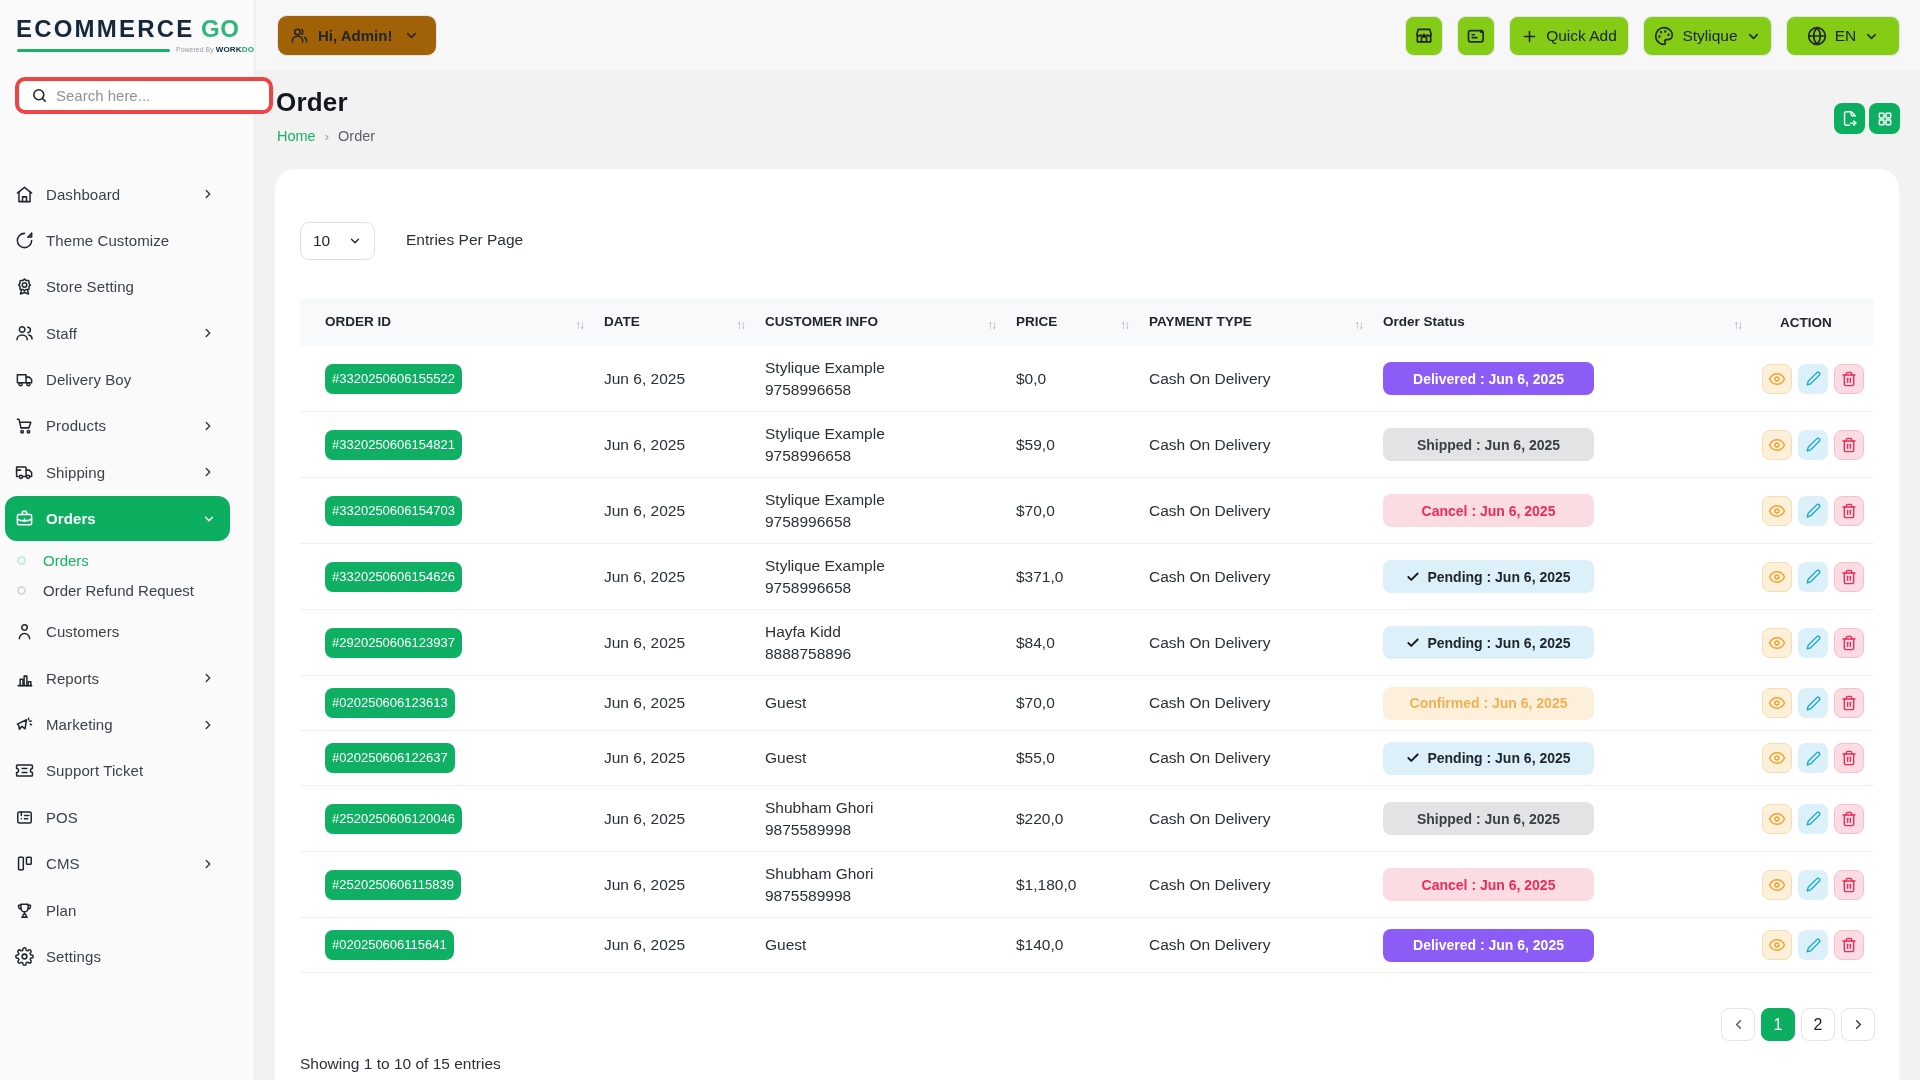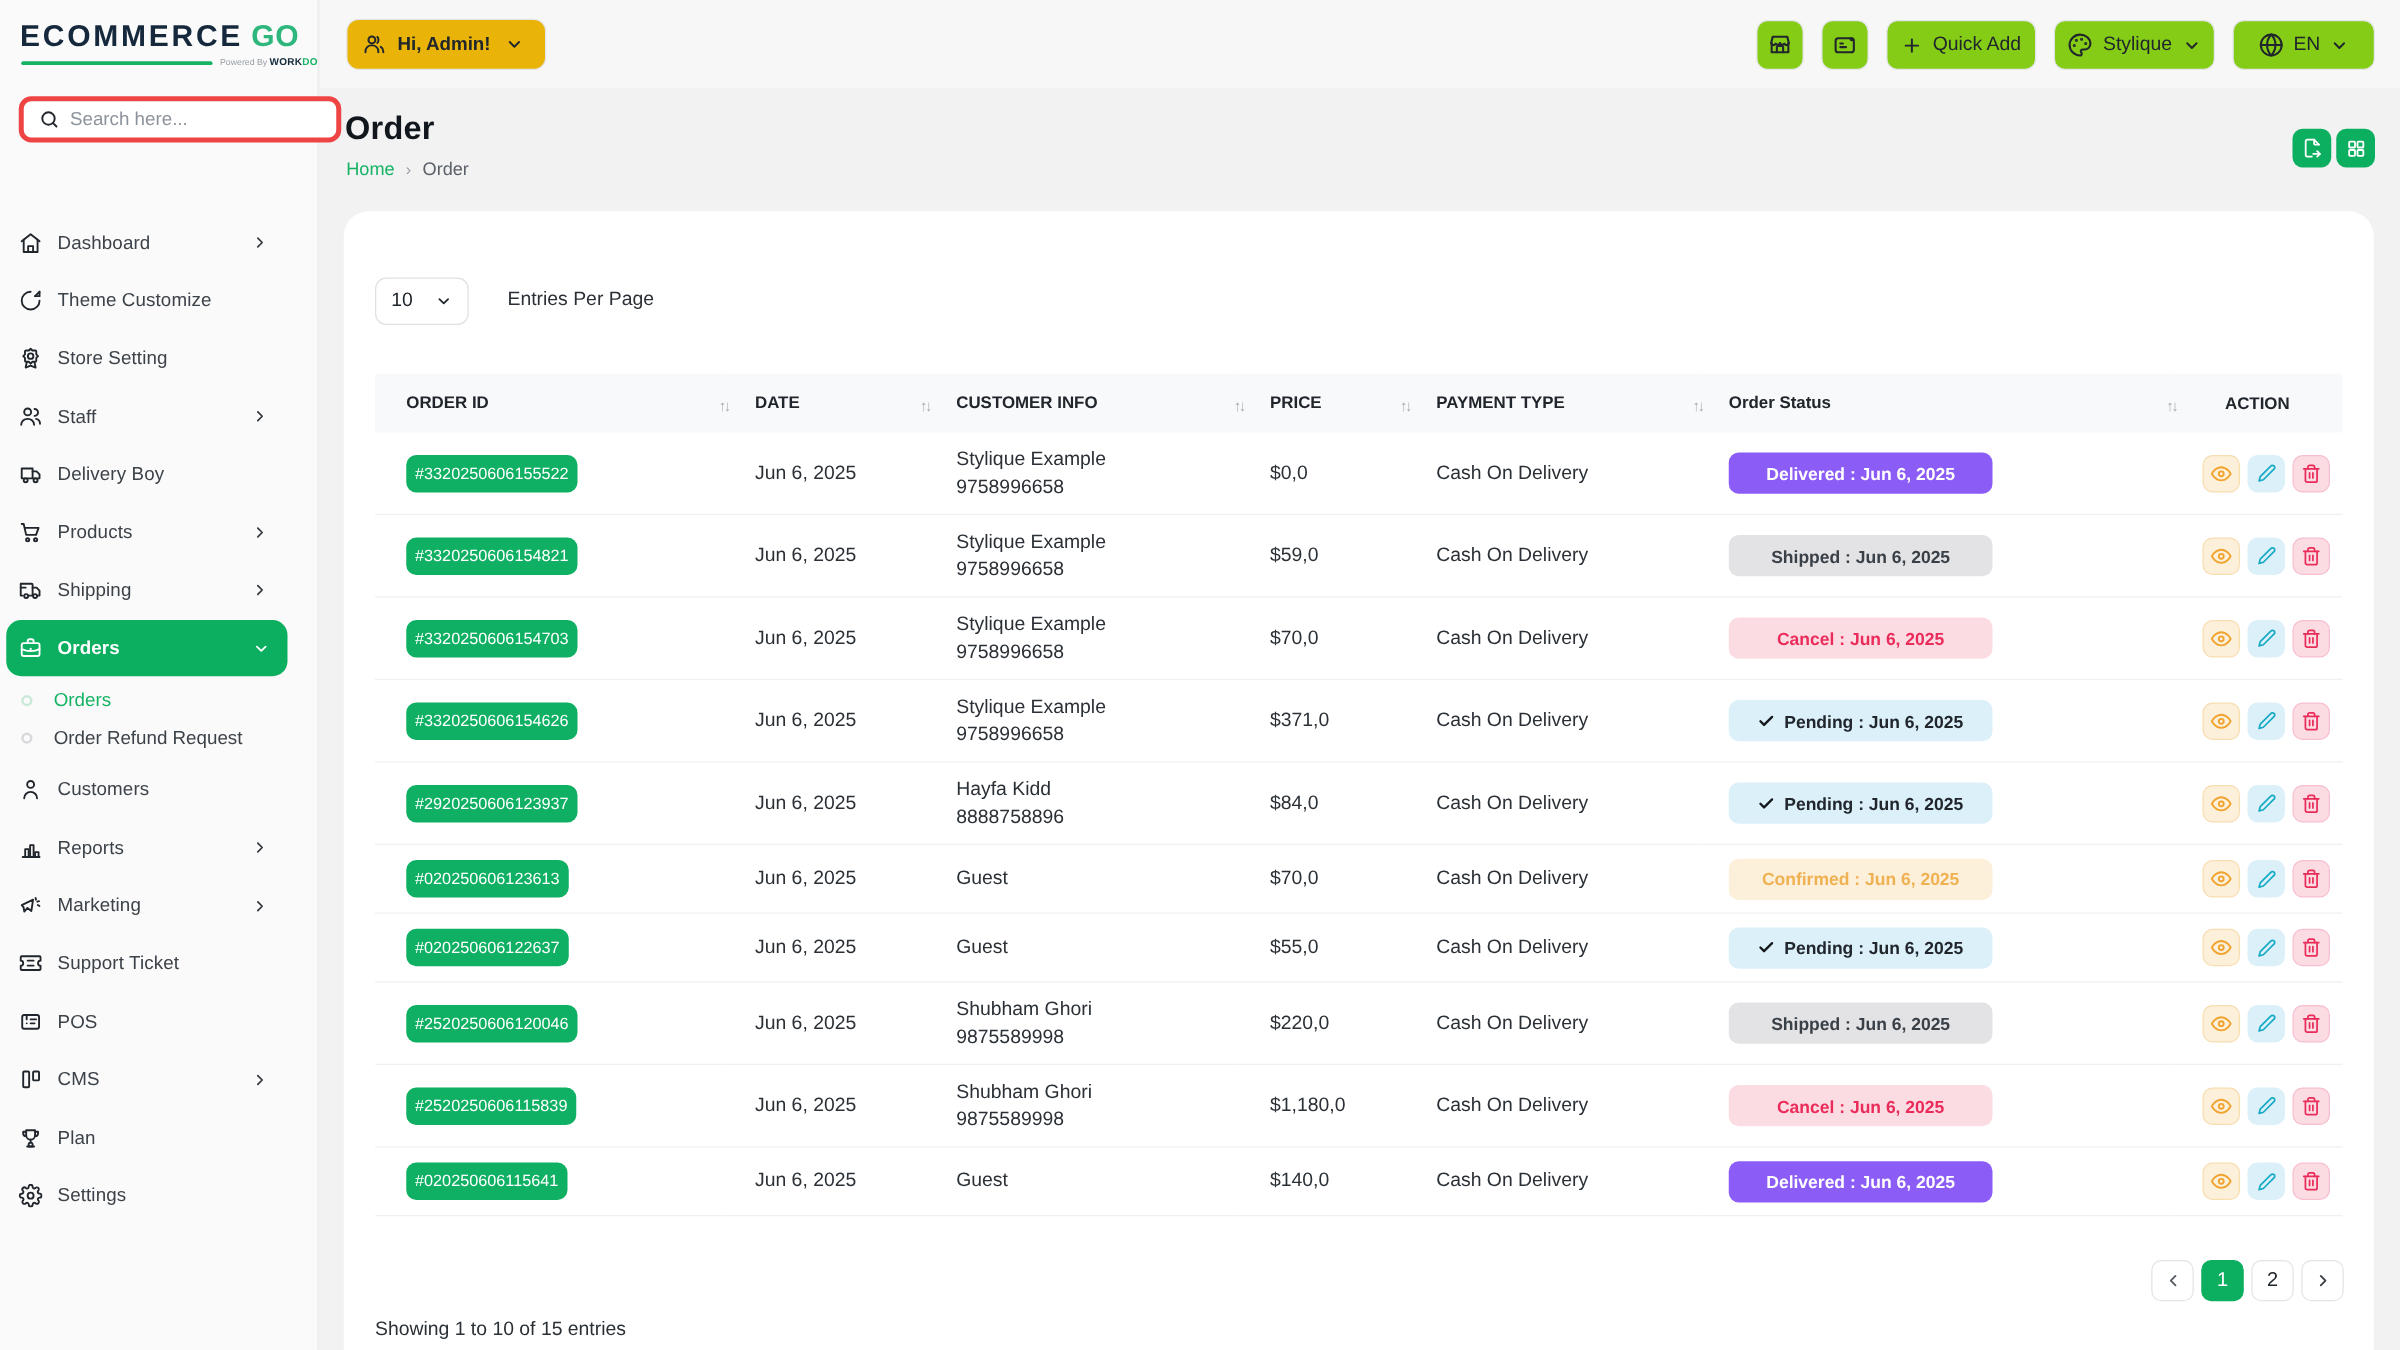--- a/index.html
+++ b/index.html
@@ -23,21 +23,21 @@
 .mitem.active { background:#0caf60; border-radius:12px; color:#fff; height:45px; margin:-6.3px 0 0 0; padding:0 14px 0 10px; font-weight:bold; }
 .mitem.active .chev{ color:#fff; }
 .sub { margin:4.2px 0 10.2px 0; }
 .sitem { display:flex; align-items:center; height:30px; font-size:15px; color:#3c4249; }
 .sitem .dot { width:9px; height:9px; border-radius:50%; border:2.5px solid #d7d9dc; margin:0 17px 0 12px; flex:none; }
 .sitem.on { color:#16b364; }
 .sitem.on .dot { border-color:#c9ead9; }
 
 
 .topbar { position:fixed; left:256px; top:0; right:0; height:70px; background:#f7f7f8; z-index:4; }
-.userbtn { position:absolute; left:21px; top:15px; height:41px; background:#eab308; border:1px solid #e4e5e7; border-radius:10px; display:flex; align-items:center; padding:0 17px 0 12px; font-size:15px; font-weight:bold; color:#20262c; }
+.userbtn { position:absolute; left:21px; top:15px; height:41px; background:#a16207; border:1px solid #e4e5e7; border-radius:10px; display:flex; align-items:center; padding:0 17px 0 12px; font-size:15px; font-weight:bold; color:#20262c; }
 .userbtn svg { margin-right:9px; }
 .userbtn .chev { margin-left:12px; margin-right:0; }
 .top-right { position:absolute; right:20px; top:16px; display:flex; align-items:center; gap:14px; }
 .tbtn { background:#84cc16; border:1px solid #e4e5e7; border-radius:9px; height:40px; display:flex; align-items:center; justify-content:center; font-size:15.5px; color:#20262c; }
 .tbtn.icon { width:38px; }
 .tbtn.wide { gap:8px; } .tbtn.qa { width:120px; } .tbtn.sty { width:129px; } .tbtn.en { width:114px; }
 
 
 .main { position:absolute; left:256px; top:70px; width:1664px; }
 .pagehead { position:relative; height:99px; }

